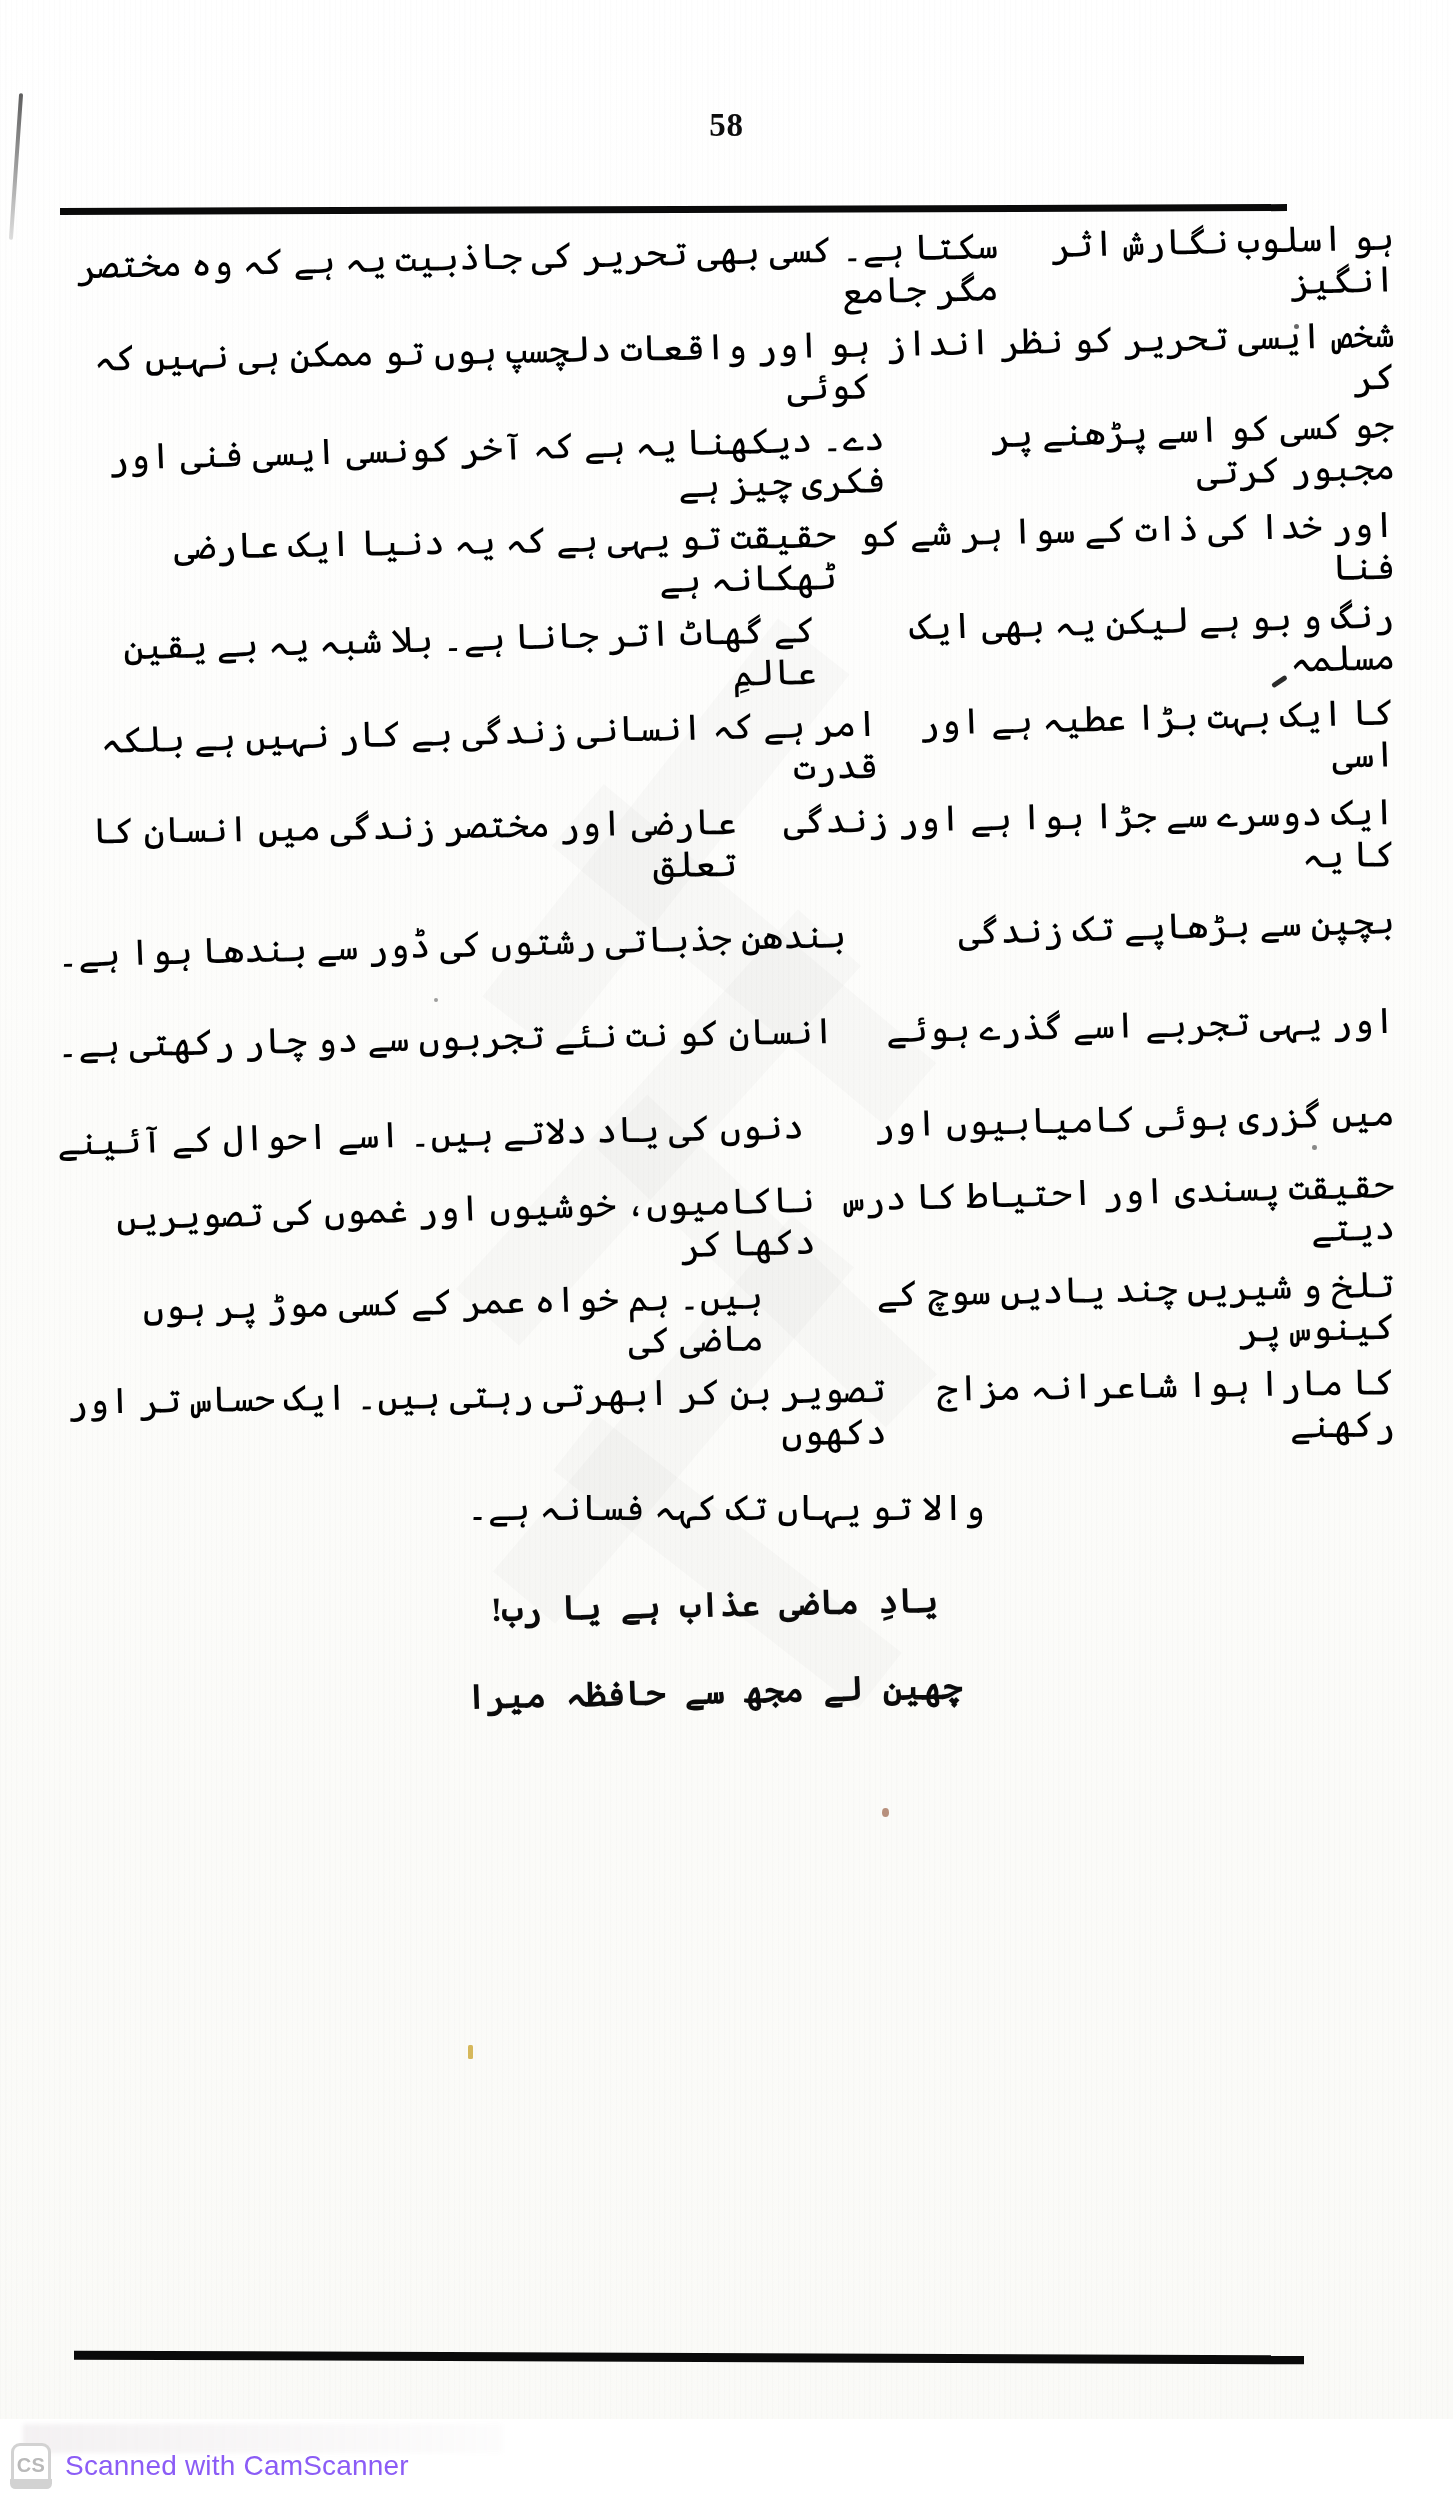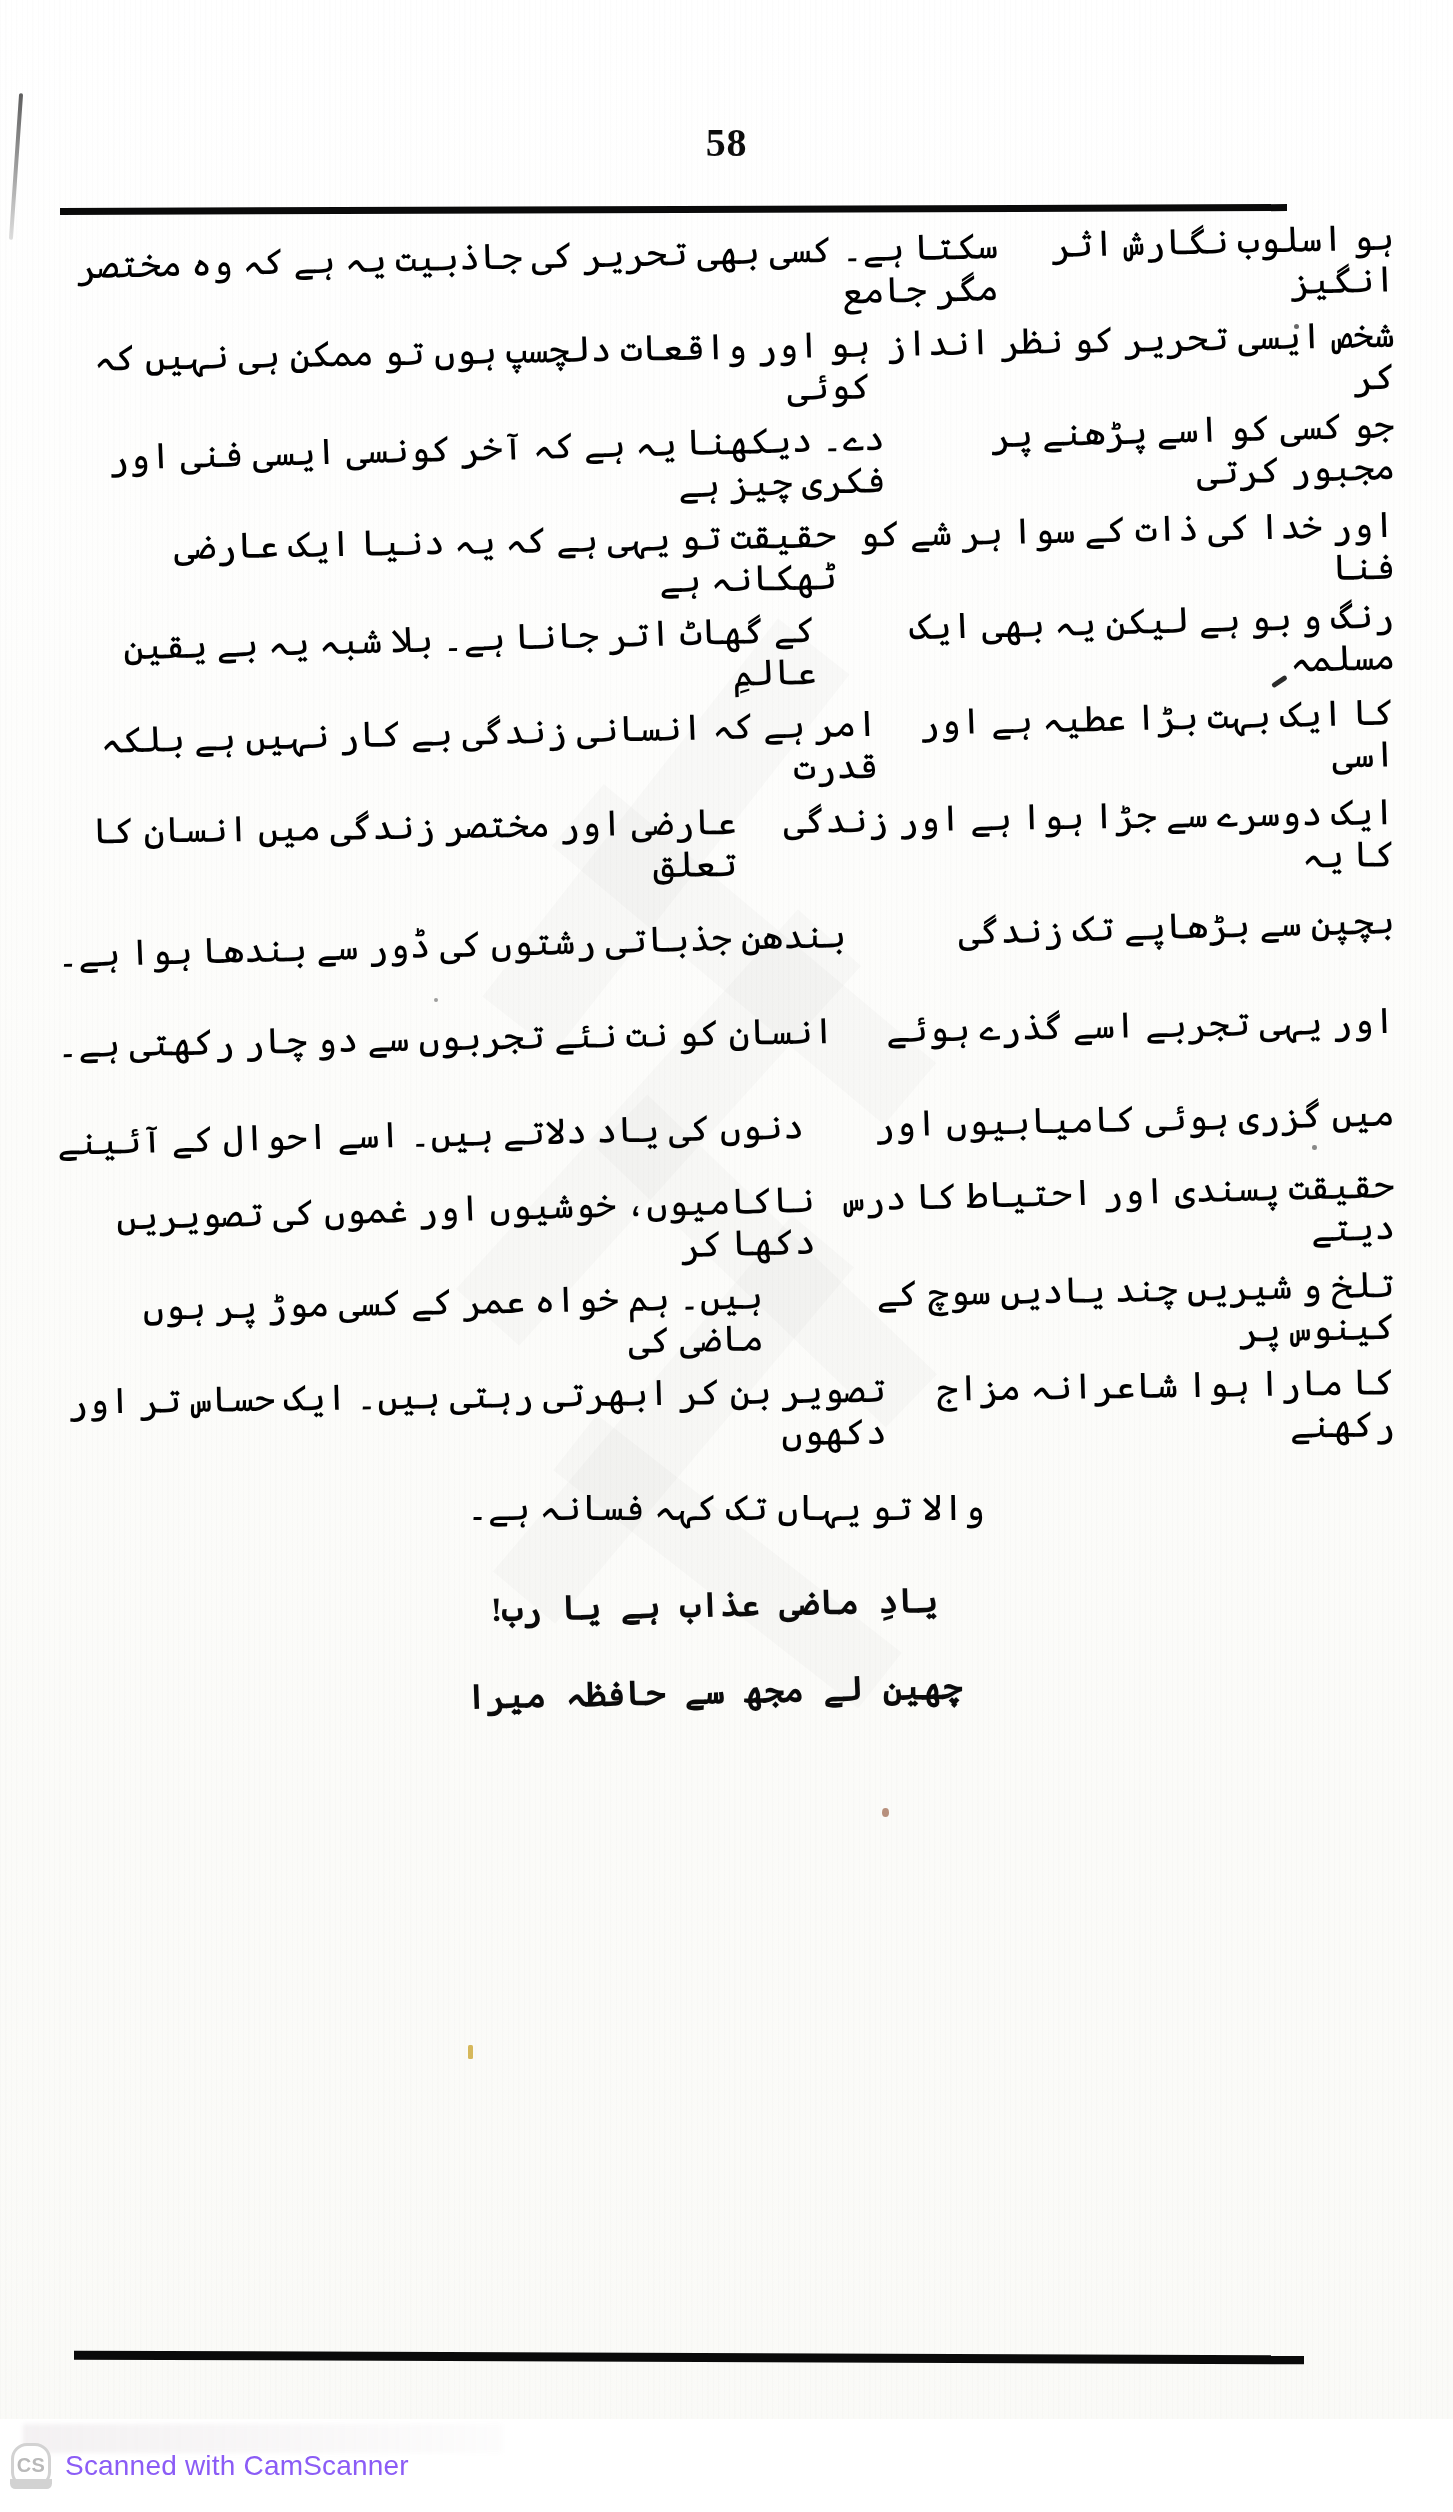--- a/index.html
+++ b/index.html
@@ -56,25 +56,24 @@
   .wm-f { left: 201px; top: 844px; width: 387px; height: 71px; transform: rotate(38deg); }
 
   
   .page-number {
     position: absolute;
     top: 107px;
     left: 0;
     width: 100%;
     text-align: center;
     font-family: "Liberation Serif", "DejaVu Serif", serif;
-    font-size: 40px;
+    font-size: 33px;
     font-weight: 700;
     color: #0d0d0d;
     letter-spacing: 0.8px;
-    margin-top: 12px;
   }
 
   
   .rule {
     position: absolute;
     background: #0a0a0a;
   }
   .rule-top {
     left: 60px;
     top: 206px;
@@ -185,21 +184,21 @@
   .footer-inner {
     display: flex;
     align-items: center;
     gap: 14px;
     padding-left: 11px;
   }
   .cs-logo {
     width: 40px;
     height: 45px;
     border: 3.9px solid #d2d2d2;
-    border-radius: 16px;
+    border-radius: 9px;
     display: flex;
     align-items: center;
     justify-content: center;
     color: #b9b9b9;
     font-family: "Liberation Sans", sans-serif;
     font-size: 20px;
     font-weight: 700;
     letter-spacing: 0.4px;
     position: relative;
     background: #ffffff;

